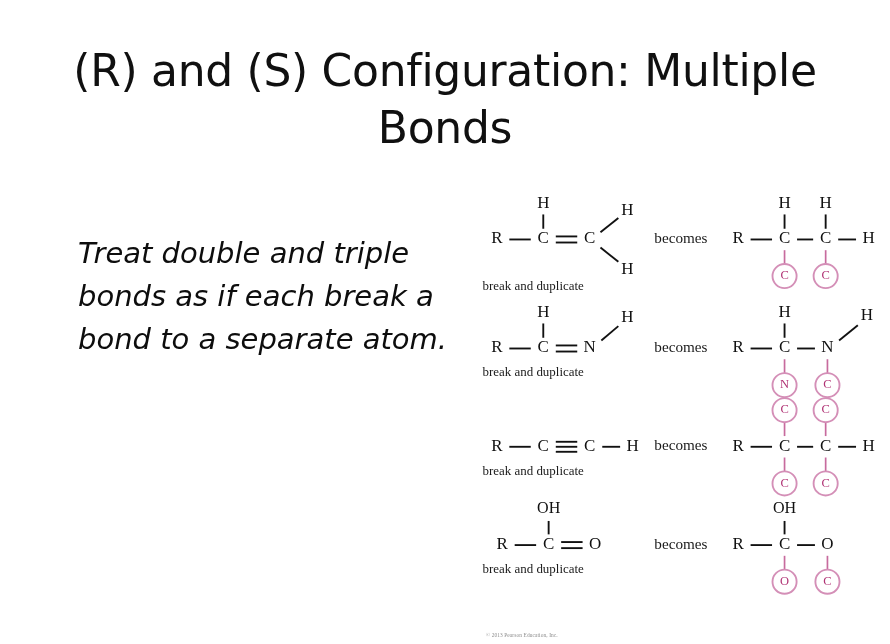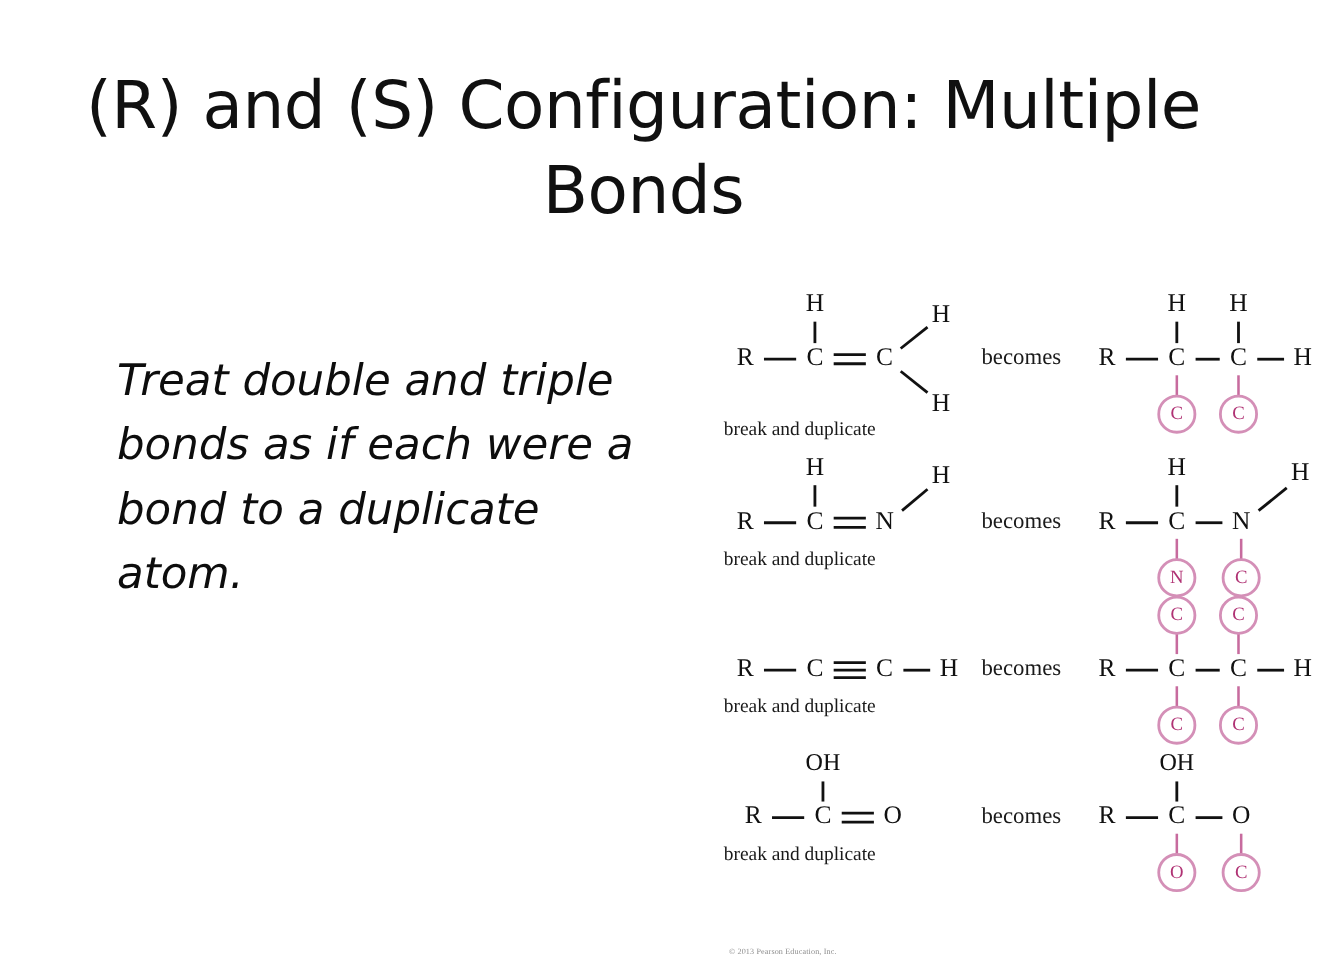--- a/index.html
+++ b/index.html
@@ -11,21 +11,21 @@
     overflow:hidden;
     position:relative;
   }
   .slide{
     position:absolute;inset:0;
     background:#ffffff;
   }
   
   .title{
     position:absolute;
-    left:24px; top:14px; width:810px;
+    left:40px; top:14px; width:810px;
     text-align:center;
     font-family:"DejaVu Sans", sans-serif;
     font-size:44px;
     font-weight:400;
     line-height:1.28;
     color:#101010;
     letter-spacing:-0.3px;
   }
   
   .body-text{
@@ -92,21 +92,21 @@
   line.bond-dup{stroke:#c76b9e;stroke-width:1.9;stroke-linecap:butt;}
   circle.dup-ring{fill:#ffffff;stroke:#d48fb7;stroke-width:2.1;}
 </style>
 </head>
 <body>
 
 <div class="slide">
 
   <h1 class="title">(R) and (S) Configuration: Multiple Bonds</h1>
 
-  <p class="body-text">Treat double and triple bonds as if each were a bond to a duplicate atom.</p>
+  <p class="body-text">Treat double and triple bonds as if each break a bond to a separate atom.</p>
 
   <div class="figure">
     <svg id="figure-svg" width="420" height="470" viewBox="0 0 470 470">
         <g transform="translate(0,0)">
           <g>
             <line x1="44" y1="52" x2="68" y2="52" class="bond"></line>
             <line x1="96" y1="48.6" x2="120" y2="48.6" class="bond"></line>
             <line x1="96" y1="55.4" x2="120" y2="55.4" class="bond"></line>
             <line x1="82" y1="24" x2="82" y2="40" class="bond"></line>
             <line x1="146" y1="44" x2="166" y2="28" class="bond"></line>

